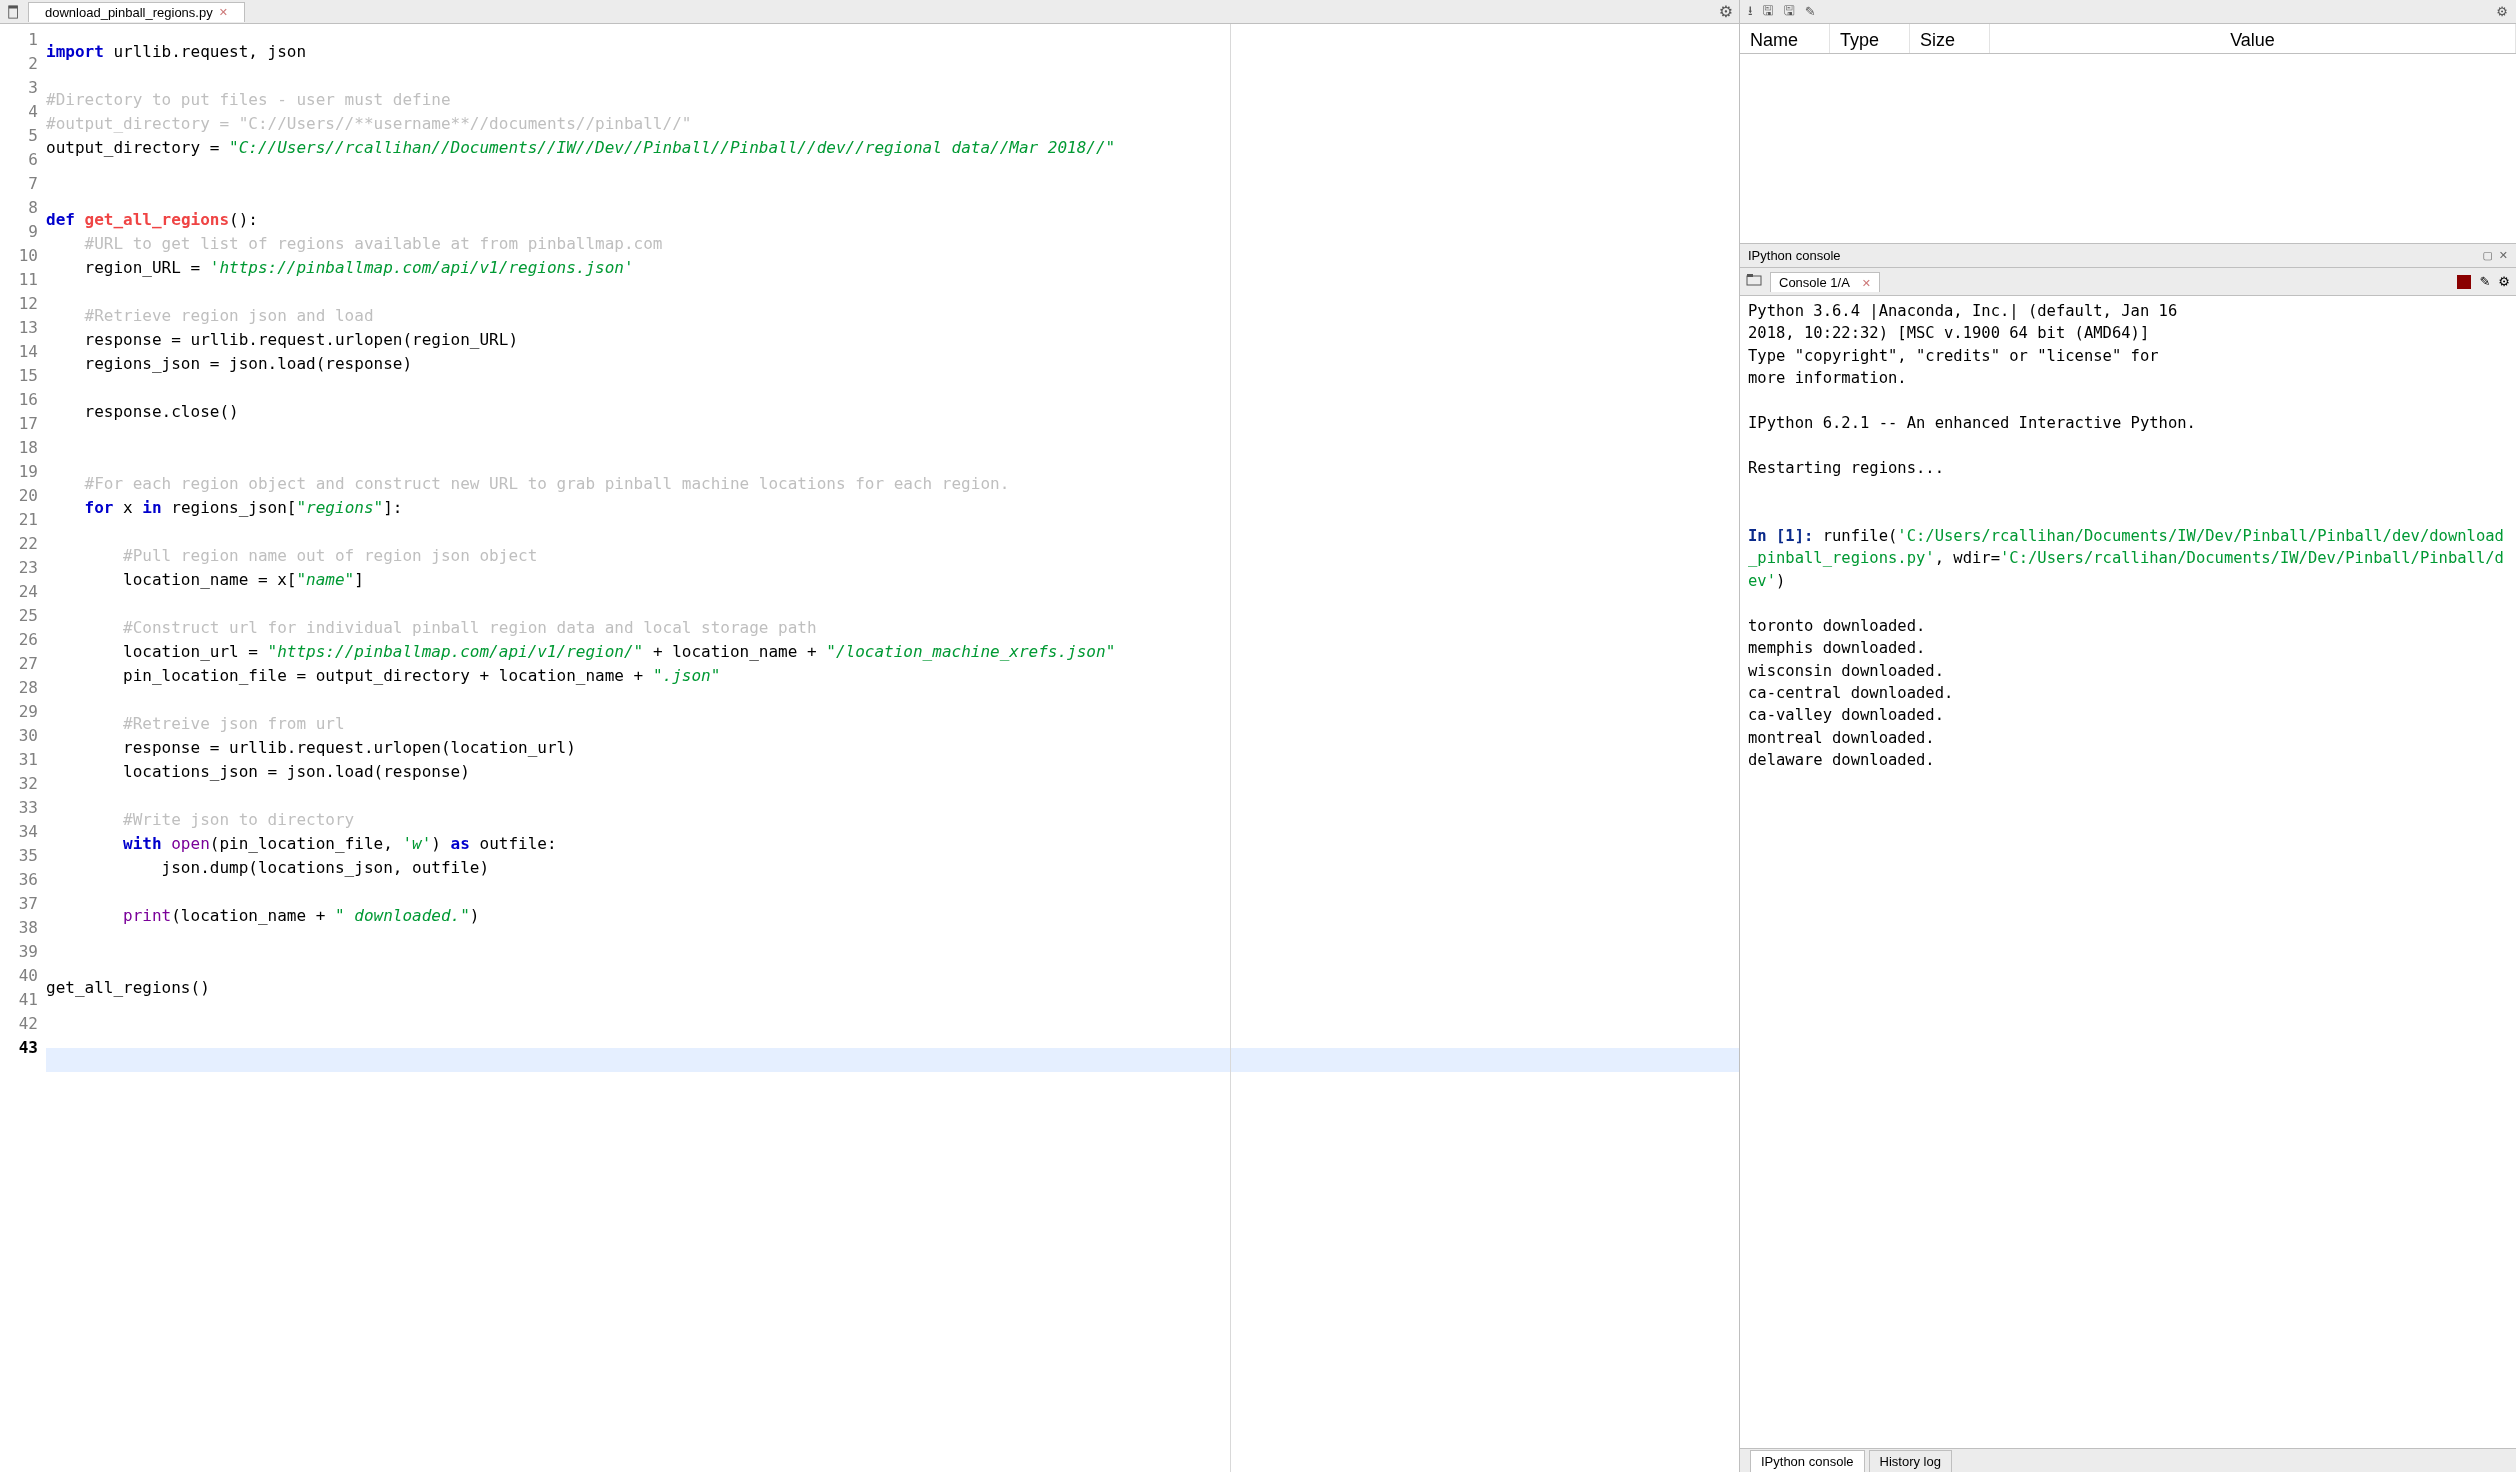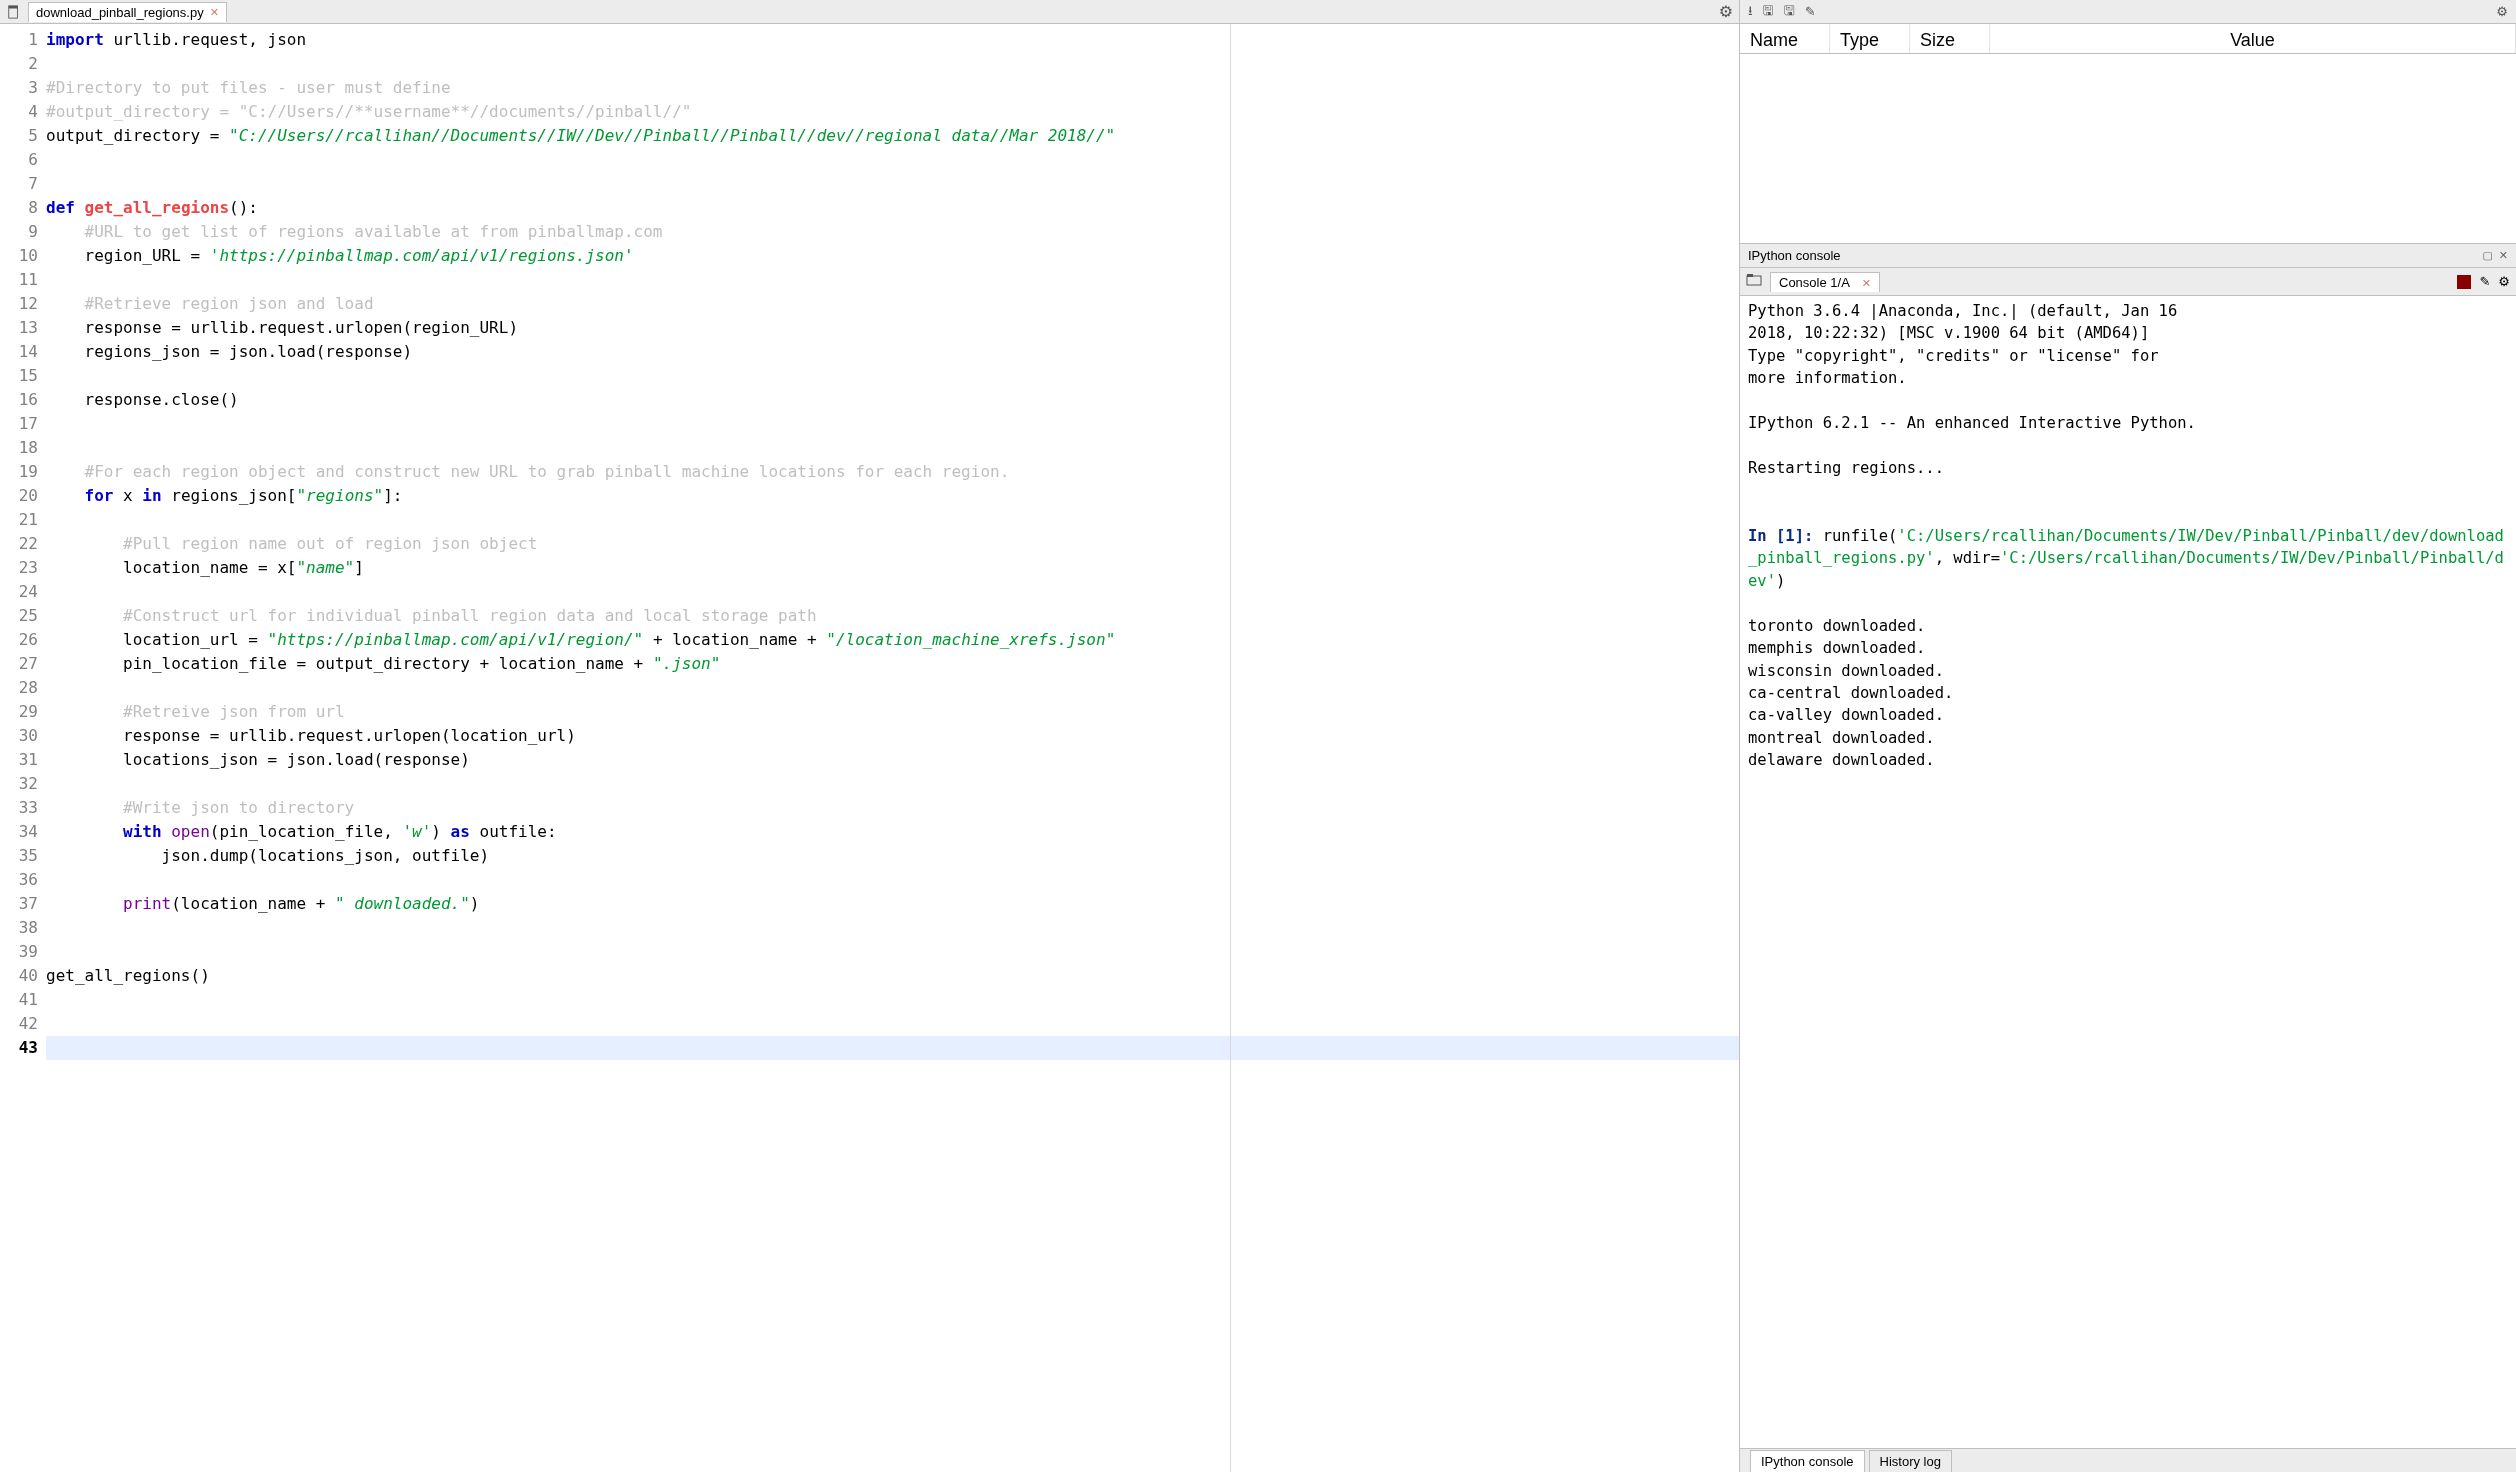--- a/index.html
+++ b/index.html
@@ -11,29 +11,29 @@
   width: 2516px;
   height: 1472px;
   transform-origin: top left;
 }
 .app { display: flex; width: 100%; height: 100%; }
 
 
 .editor-col { flex: 0 0 1740px; display: flex; flex-direction: column; border-right: 1px solid #bfbfbf; }
 .tab-bar { height: 24px; background: #ececec; border-bottom: 1px solid #bfbfbf; display: flex; align-items: center; }
 .tab-bar .file-icon { width: 20px; height: 20px; margin: 0 4px; display:flex; align-items:center; justify-content:center; }
-.tab { background: #fff; border: 1px solid #bfbfbf; border-bottom: none; padding: 2px 7px; font-size: 13px; display:flex; align-items:center; gap:6px;justify-content:center; }
+.tab { background: #fff; border: 1px solid #bfbfbf; border-bottom: none; padding: 2px 16px; font-size: 13px; display:flex; align-items:center; gap:6px;justify-content:center; }
 .tab .close-x { color:#c77; font-size:11px; }
 .tab-bar .gear { margin-left:auto; margin-right:6px; font-size:16px; color:#555; }
 
 .code-area { flex:1; display:flex; background:#fff; overflow:auto; font-family: "Consolas","Menlo",monospace; font-size:16px; line-height:1.5; position:relative; }
 .rule-line { position:absolute; top:0; bottom:0; left:1230px; width:1px; background:#d9d9d9; pointer-events:none; }
 .gutter { width:44px; text-align:right; color:#808080; padding:4px 6px 0 0; user-select:none; background:#fff; }
 .gutter div.cur { color:#000; font-weight:bold; }
-.code { flex:1; padding:4px 0 0 2px; white-space:pre; }
+.code { flex:1; padding:16px 0 0 2px; white-space:pre; }
 .code .row { min-height:1.5em; }
 .code .row.cur { background:#e5efff; }
 
 .kw { color:#0000cc; font-weight:bold; }
 .fn { color:#ef4444; font-weight:bold; }
 .str { color:#009933; font-style:italic; }
 .cmt { color:#bfbfbf; }
 .builtin { color:#7a0099; }
 
 

